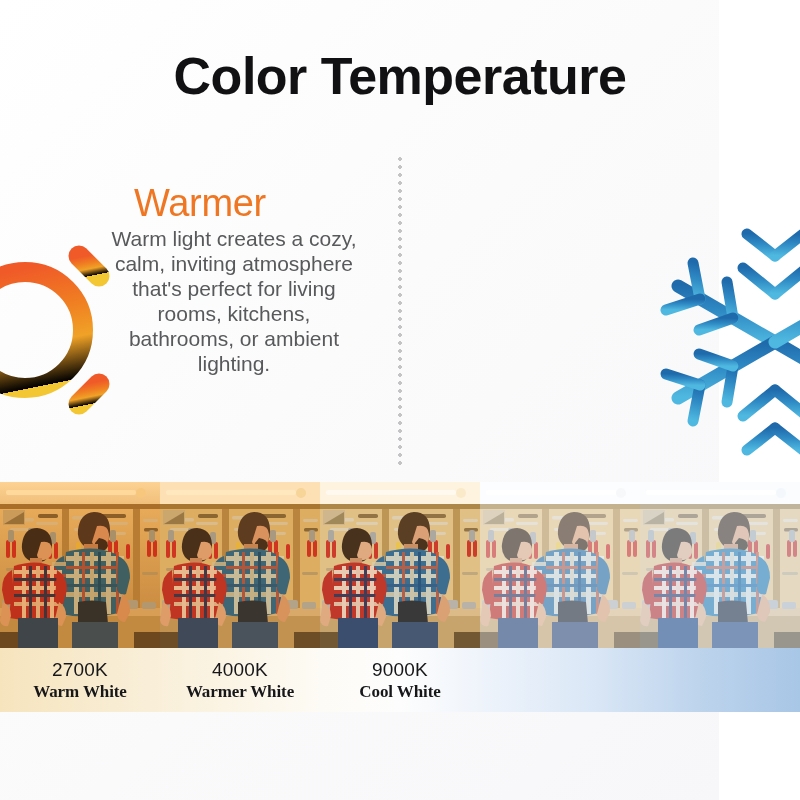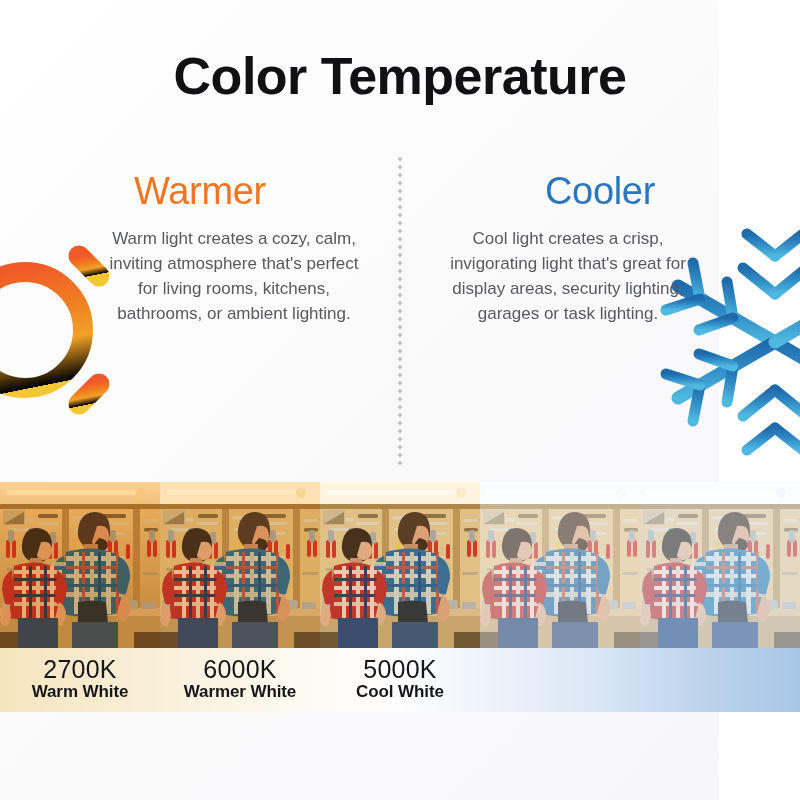--- a/index.html
+++ b/index.html
@@ -57,27 +57,27 @@
 
   .col-head {
     position: absolute;
     top: 0;
     width: 100%;
     text-align: center;
     font-size: 38px;
     font-weight: normal;
     letter-spacing: -0.3px;
   }
-  .col-warm .col-head { color: #ef7622; }
+  .col-warm .col-head { color: #ef7622; margin-top: 12px; }
   .col-cool .col-head { color: #2a77bd; }
 
   .col-body {
     position: absolute;
     top: 56px;
-    font-size: 17px;
+    font-size: 21px;
     line-height: 25px;
     color: #58595b;
     text-align: center;
     font-family: "Liberation Sans", sans-serif;
   }
   .col-warm .col-body {
     left: 108px;
     width: 252px;
   }
   .col-cool .col-body {
@@ -165,30 +165,31 @@
   .label-cell {
     width: 160px;
     height: 64px;
     display: flex;
     flex-direction: column;
     align-items: center;
     justify-content: center;
     color: #17171a;
   }
   .label-kelvin {
-    font-size: 25px;
+    font-size: 19px;
     font-weight: normal;
     line-height: 23px;
     letter-spacing: 0.2px;
   }
   .label-name {
     font-size: 17px;
     font-weight: bold;
     line-height: 22px;
     letter-spacing: -0.1px;
+    font-family: Liberation Serif, serif;
   }
 </style>
 </head>
 <body>
 
 <div id="infographic">
 
   <div class="title">Color Temperature</div>
 
   <div class="sun-icon">
@@ -275,24 +276,20 @@
 
   <div class="divider"></div>
 
   <div class="columns">
 
     <div class="col col-warm">
       <div class="col-head">Warmer</div>
       <div class="col-body">Warm light creates a cozy, calm, inviting atmosphere that's perfect for living rooms, kitchens, bathrooms, or ambient lighting.</div>
     </div>
 
-    <div class="col col-cool">
-      <div class="col-head">Cooler</div>
-      <div class="col-body">Cool light creates a crisp, invigorating light that's great for display areas, security lighting, garages or task lighting.</div>
-    </div>
 
   </div>
 
   <div class="photo-strip">
 
     <div class="photo-panel">
       <svg class="photo-inner" viewBox="0 0 160 166" preserveAspectRatio="xMidYMid slice" aria-hidden="true">
         <defs>
           <linearGradient id="wallG" x1="0" y1="0" x2="0" y2="1">
             <stop offset="0%" stop-color="#e8c98d"></stop>
@@ -1008,22 +1005,22 @@
     </div>
 
   </div>
 
   <div class="label-strip">
     <div class="label-cell">
       <div class="label-kelvin">2700K</div>
       <div class="label-name">Warm White</div>
     </div>
     <div class="label-cell">
-      <div class="label-kelvin">6000K</div>
+      <div class="label-kelvin">4000K</div>
       <div class="label-name">Warmer White</div>
     </div>
     <div class="label-cell">
-      <div class="label-kelvin">5000K</div>
+      <div class="label-kelvin">9000K</div>
       <div class="label-name">Cool White</div>
     </div>
   </div>
 
 </div>
 
 </body></html>

